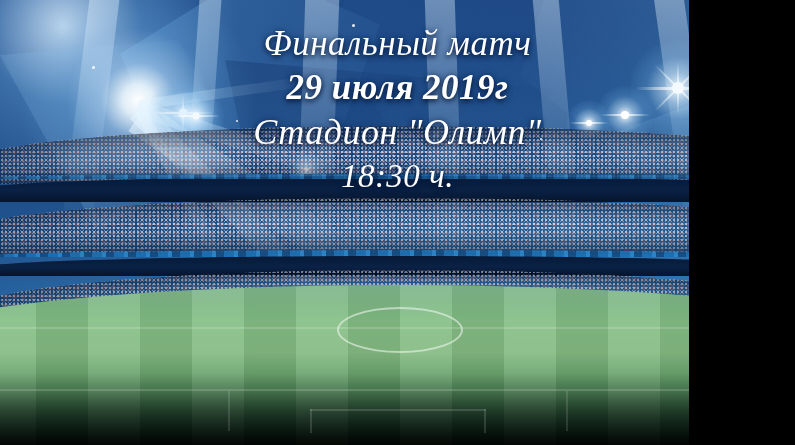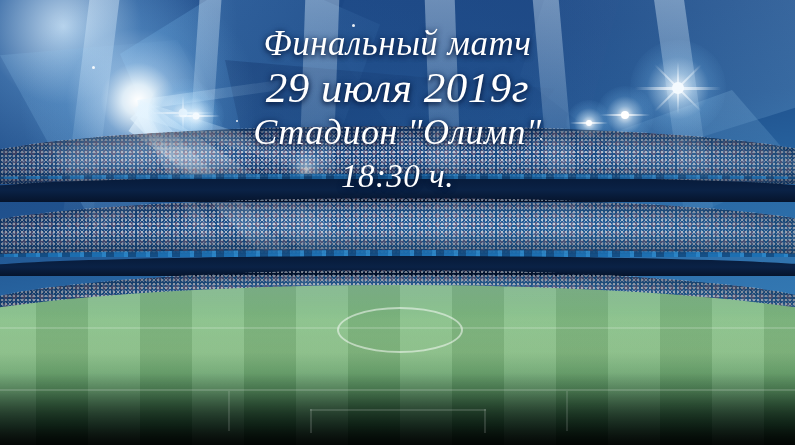--- a/index.html
+++ b/index.html
@@ -1,21 +1,21 @@
 <!DOCTYPE html>
 <html lang="ru"><head>
 <meta charset="utf-8">
 <title>Финальный матч</title>
 <style>
   html,body{margin:0;padding:0;background:#000;}
   body{font-family:"Liberation Serif", serif;}
 
   #poster{
     position:relative;
-    width:795px;height:445px;
+    width:689px;height:445px;
     overflow:hidden;
     background:#ec4899;
     user-select:none;
   }
 
   
   .sky{
     position:absolute;left:0;top:0;width:795px;height:330px;
     background:
       radial-gradient(ellipse 420px 240px at 50% 118%, rgba(150,200,245,.55) 0%, rgba(80,150,215,.22) 45%, rgba(20,70,135,0) 72%),
@@ -110,21 +110,21 @@
   
   .headline{
     position:absolute;left:0;top:22px;width:795px;
     text-align:center;color:#ffffff;
     font-style:italic;font-weight:400;
     line-height:44px;letter-spacing:.5px;
     text-shadow:0 0 6px rgba(10,40,90,.75),0 2px 5px rgba(0,10,35,.8);
   }
   .headline .l{display:block;white-space:pre;}
   .l1{font-size:35px;}
-  .l2{font-size:43px;}
+  .l2{font-size:35px;font-weight:bold;}
   .l3{font-size:36px;}
   .l4{font-size:33px;}
 
   .footline{
     position:absolute;left:0;bottom:12px;width:795px;
     text-align:center;color:#ffffff;
     font-size:31px;font-style:normal;letter-spacing:.4px;white-space:pre;
     text-shadow:0 1px 4px rgba(0,0,0,.85),0 0 9px rgba(0,0,0,.6);
   }
 

